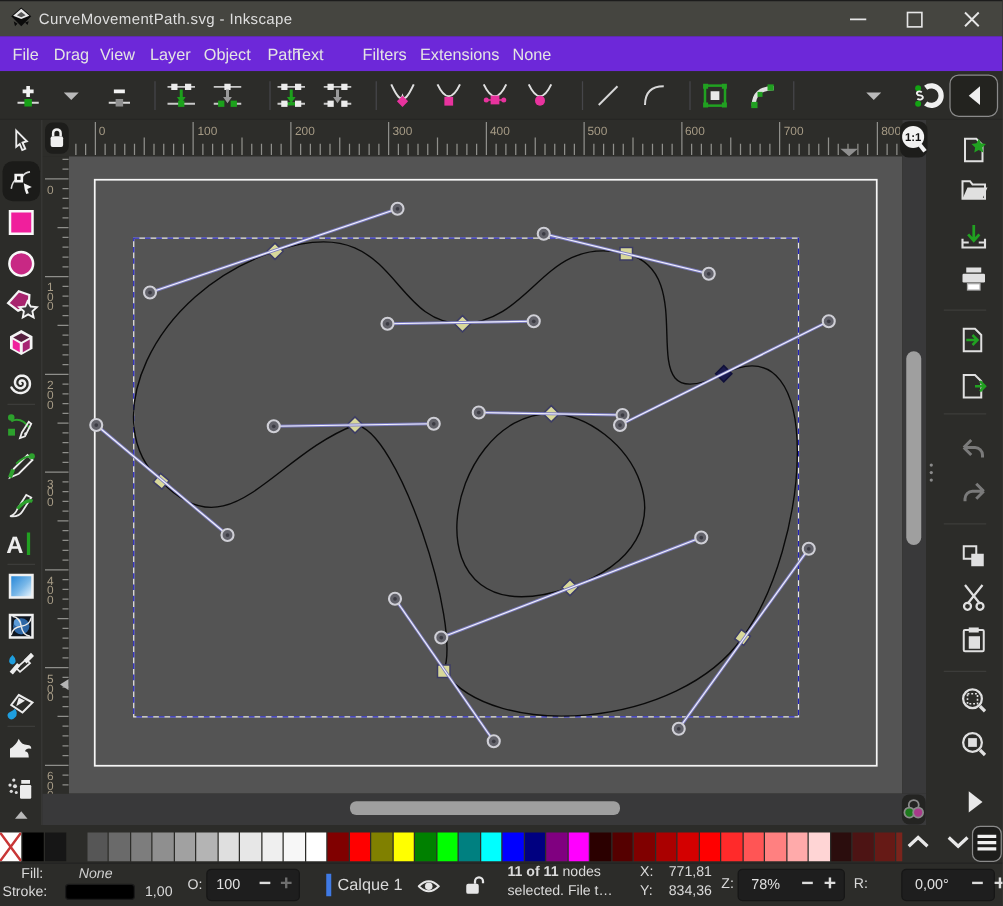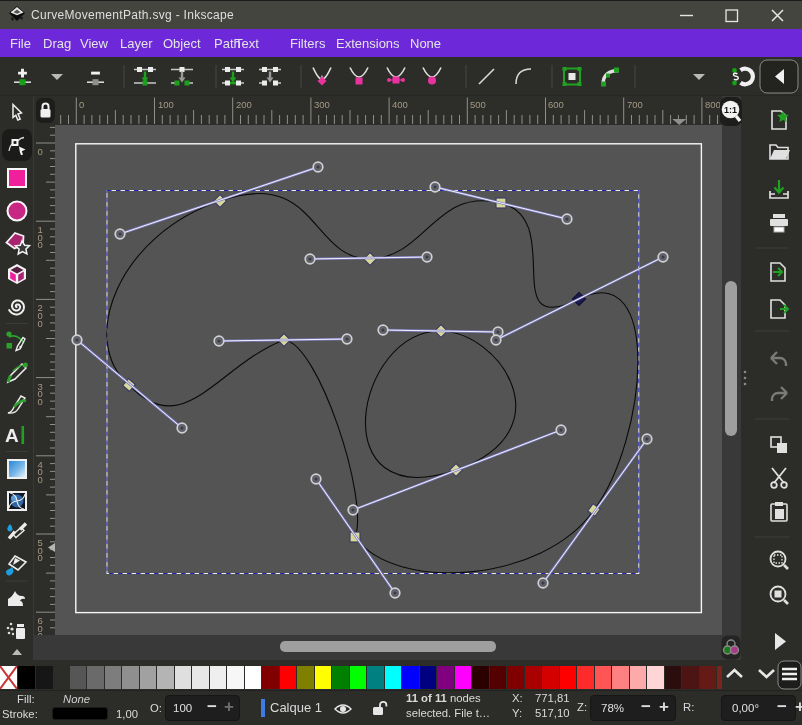--- a/index.html
+++ b/index.html
@@ -518,21 +518,21 @@
 </svg>
 <svg class="abs" style="left:370px;top:9px" width="18" height="17" viewBox="0 0 18 17">
 <rect x="3" y="7" width="10" height="8" rx="1.5" fill="#e6e6e6"></rect>
 <path d="M10 7 v-2 a3.2 3.2 0 0 1 6.4 0 v1.5" stroke="#e6e6e6" stroke-width="1.8" fill="none"></path>
 </svg>
 <span class="st" style="left:406px;top:1px"><b>11 of 11</b> nodes</span>
 <span class="st" style="left:406px;top:16px">selected. File t…</span>
 <span class="st" style="left:512px;top:1px">X:</span>
 <span class="st" style="left:535px;top:1px">771,81</span>
 <span class="st" style="left:512px;top:16px">Y:</span>
-<span class="st" style="left:535px;top:16px">517,10</span>
+<span class="st" style="left:535px;top:16px">834,36</span>
 <span class="st" style="left:577px;top:10px">Z:</span>
 <div class="spin" style="left:590px;width:86px">
       <span style="position:absolute;left:10px;top:6px;font-size:11.5px">78%</span>
       <span class="mm" style="left:50px">−</span>
       <span class="pp" style="left:68px">+</span>
     </div>
 <span class="st" style="left:683px;top:10px">R:</span>
 <div class="spin" style="left:721px;width:75px">
       <span style="position:absolute;left:10px;top:6px;font-size:11.5px">0,00°</span>
       <span class="mm" style="left:55px">−</span>

